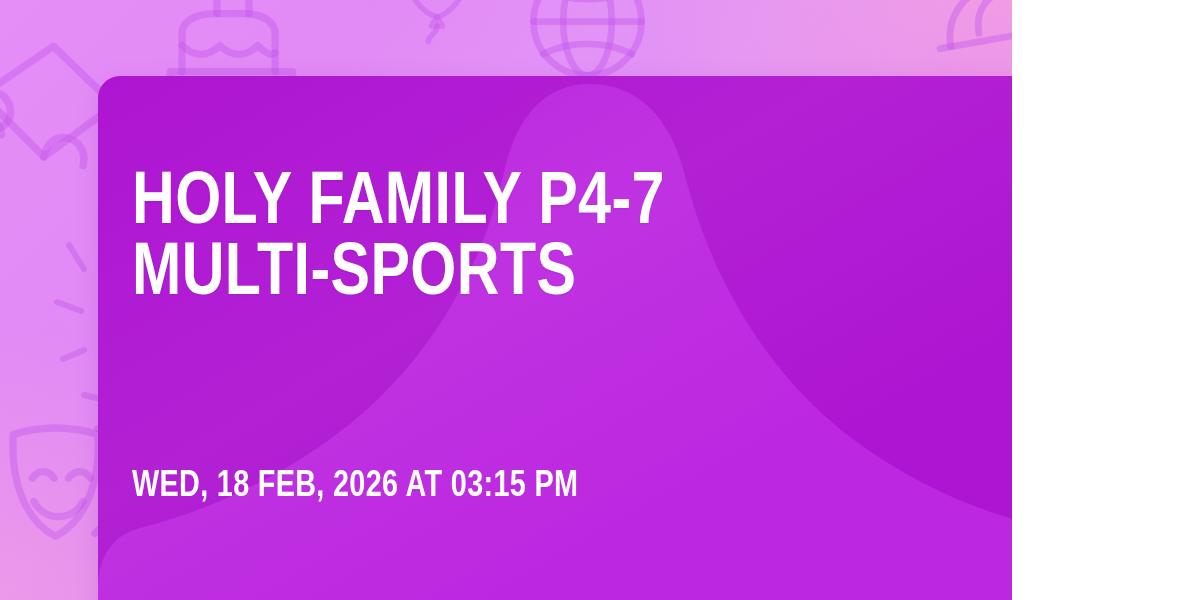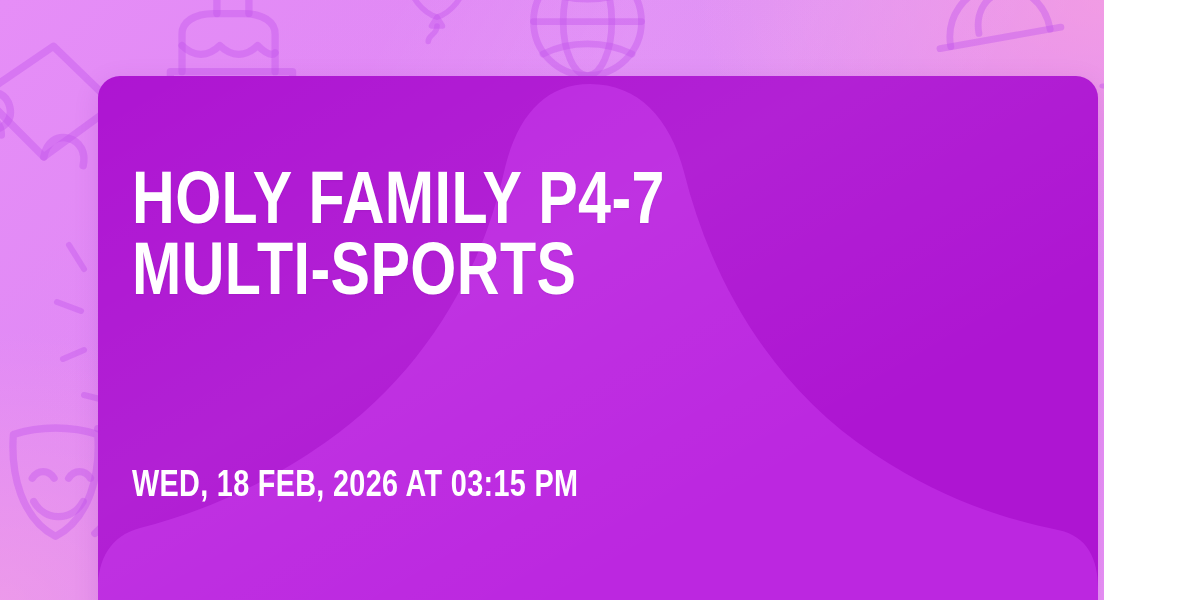--- a/index.html
+++ b/index.html
@@ -6,21 +6,21 @@
     margin: 0;
     padding: 0;
     background: #ffffff;
   }
   body {
     font-family: "Liberation Sans", sans-serif;
   }
 
   .poster {
     position: relative;
-    width: 1104px;
+    width: 1012px;
     height: 600px;
     overflow: hidden;
     background: #e08cf5;
   }
 
   
   .bg-base {
     position: absolute;
     inset: 0;
     background:

